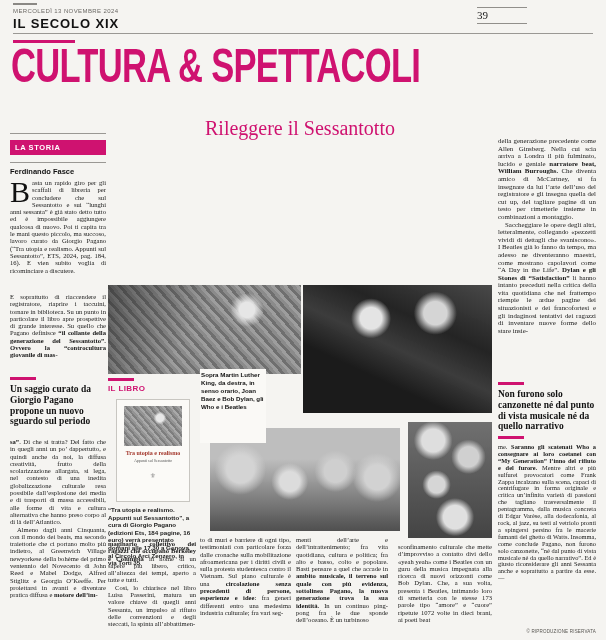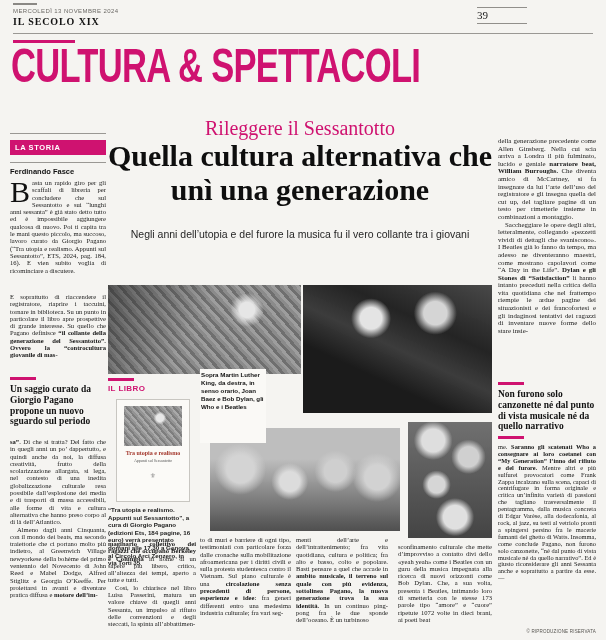--- a/index.html
+++ b/index.html
@@ -9,21 +9,21 @@
     background:#f5f4f1; font-family:"Liberation Serif", serif; color:#161616;
   }
   .abs { position:absolute; }
   .sans { font-family:"Liberation Sans", sans-serif; }
   .rule { background:#9a9894; height:1px; }
   .accent-bar { background:var(--accent); height:3px; }
 
   
   .m-dash { left:13px; top:3px; width:24px; height:2px; background:#8a8884; }
   .m-date { left:13px; top:8px; font-size:6px; color:#6b6965; letter-spacing:.4px; }
-  .m-paper { left:13px; top:16px; font-family:Liberation Serif, serif; font-weight:bold; font-size:10px; letter-spacing:.9px; color:#121212; }
+  .m-paper { left:13px; top:16px; font-family:Liberation Sans, sans-serif; font-weight:bold; font-size:13px; letter-spacing:.9px; color:#121212; }
   .pageno-wrap { left:477px; top:7px; width:50px; text-align:left; }
   .pageno-wrap .ln { height:1px; background:#918f8b; }
   .pageno { font-size:11px; color:#222; padding:1px 0 2px; }
   .m-rule { left:13px; top:33px; width:580px; }
 
   
   .s-bar { left:13px; top:40px; width:62px; }
   .s-title { left:11px; top:43px; font-weight:bold; font-size:48px; line-height:46px; color:var(--accent);
              transform:scaleX(.72); transform-origin:left top; white-space:nowrap; letter-spacing:-1px; }
 
@@ -118,23 +118,21 @@
     <div class="ln"></div>
     <div class="pageno">39</div>
     <div class="ln"></div>
   </div>
   <div class="abs rule m-rule"></div>
 
   <div class="abs accent-bar s-bar"></div>
   <div class="abs s-title sans">CULTURA &amp; SPETTACOLI</div>
 
   <div class="abs kicker">Rileggere il Sessantotto</div>
-  <div class="abs h-title">Quella cultura alternativa che unì una generazione</div>
   <div class="abs subtitle sans">
-    <div>Negli anni dell’utopia e del furore la musica fu il vero collante tra i giovani</div>
   </div>
 
   <div class="abs rule hl-a"></div>
   <div class="abs lastoria sans">LA STORIA</div>
   <div class="abs rule hl-b"></div>
   <div class="abs byline sans">Ferdinando Fasce</div>
   <div class="abs bodytxt colA-p1 dropcap">Basta un rapido giro per gli scaffali di libreria per concludere che sul Sessantotto e sui “lunghi anni sessanta” è già stato detto tutto ed è impossibile aggiungere qualcosa di nuovo. Poi ti capita tra le mani questo piccolo, ma succoso, lavoro curato da Giorgio Pagano (“Tra utopia e realismo. Appunti sul Sessantotto”, ETS, 2024, pag. 184, 16). E vien subito voglia di ricominciare a discutere.</div>
   <div class="abs bodytxt colA-p2"><span>E soprattutto di riaccendere il registratore, riaprire i taccuini, tornare in biblioteca. Su un punto in particolare il libro apre prospettive di grande interesse. Su quello che Pagano definisce </span><b>“il collante della generazione del Sessantotto”. Ovvero la “controcultura giovanile di mas-</b></div>
   <div class="abs accent-bar qA-dash"></div>
   <div class="abs pullquote qA-text">Un saggio curato da Giorgio Pagano propone un nuovo sguardo sul periodo</div>

